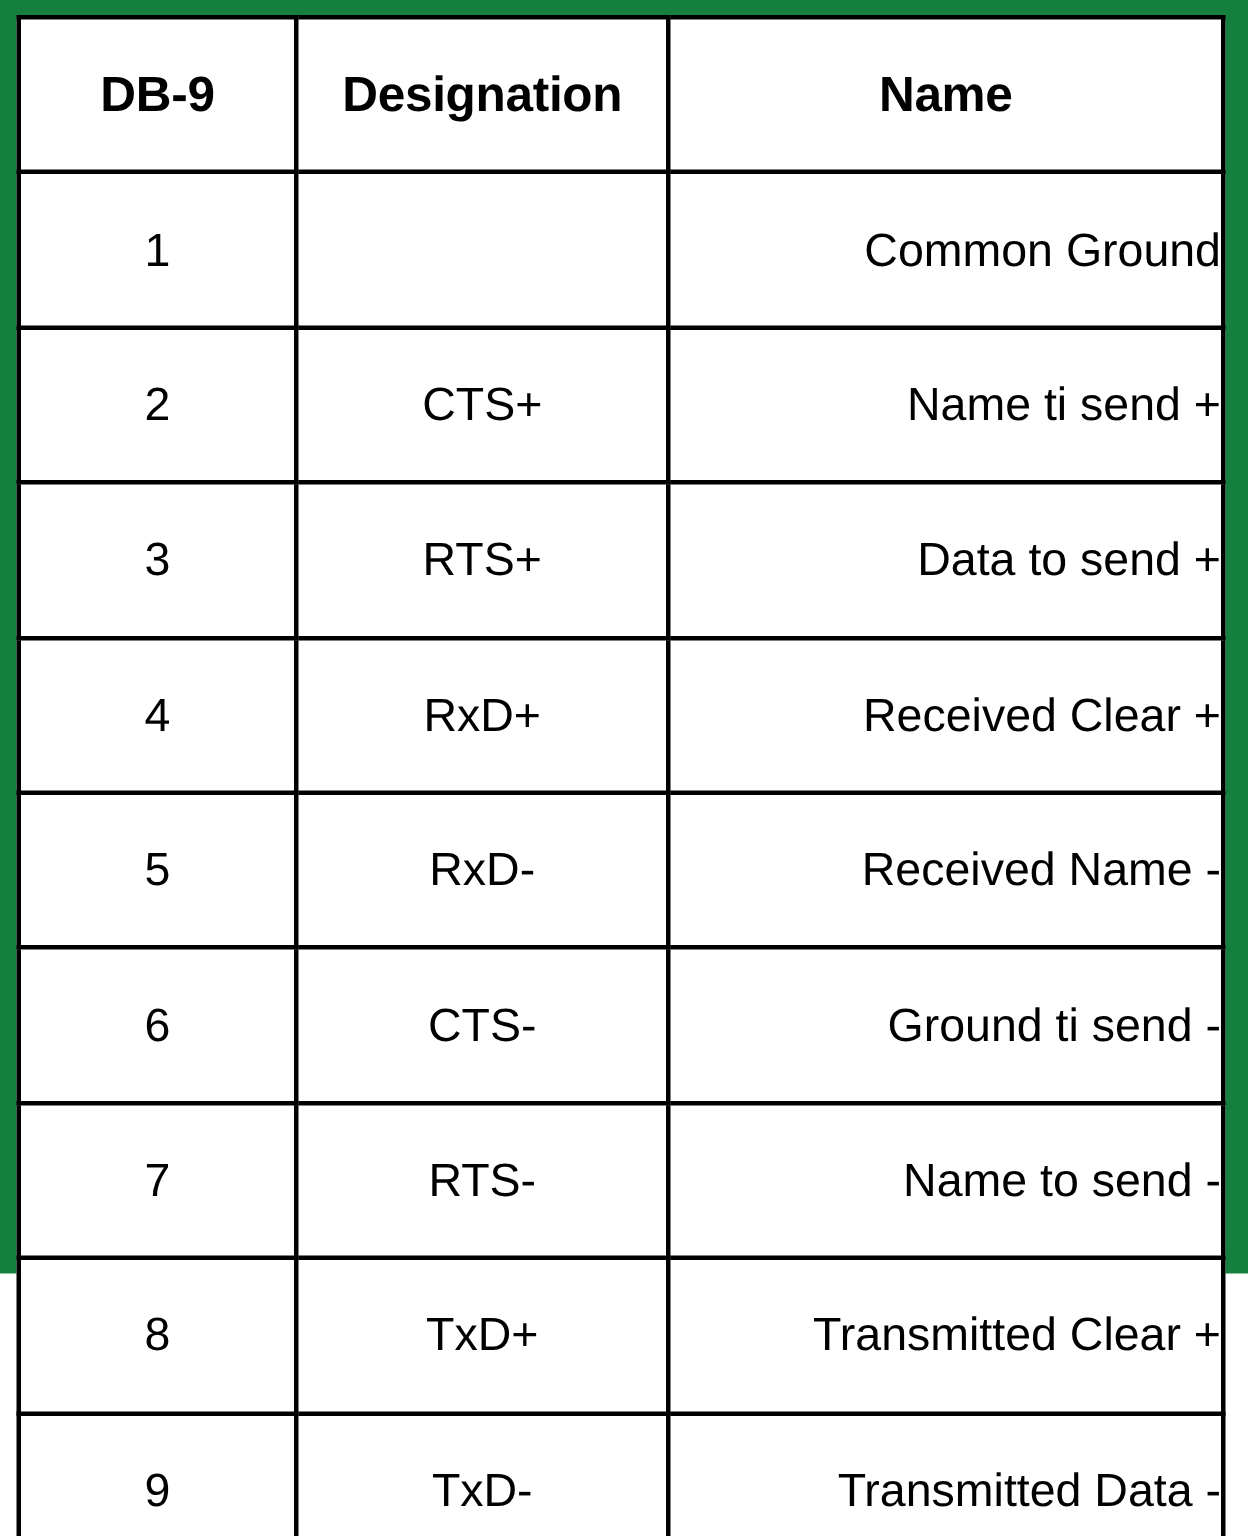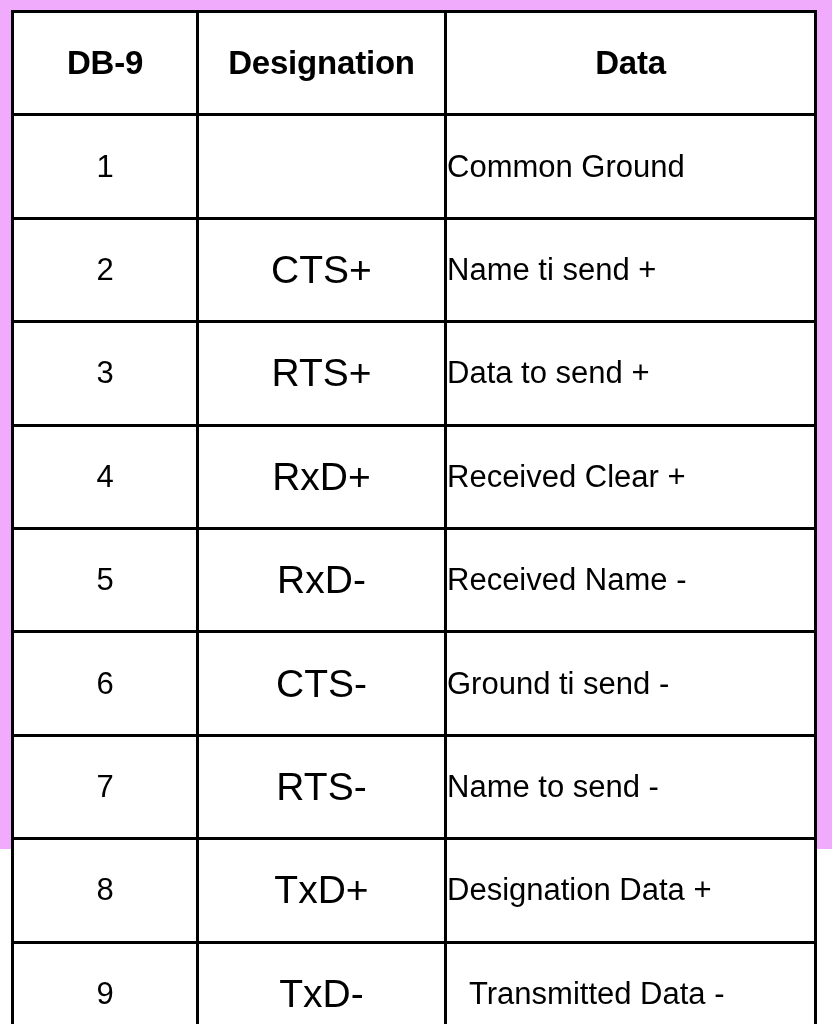--- a/index.html
+++ b/index.html
@@ -12,21 +12,21 @@
     height: 1024px;
     font-family: "Liberation Sans", sans-serif;
     color: #000000;
     overflow: hidden;
   }
 
   .sheet {
     position: relative;
     width: 832px;
     height: 849px;
-    background: #f0abfc;
+    background: #15803d;
     box-sizing: border-box;
   }
 
   .pinout-table {
     position: absolute;
     left: 11px;
     top: 10px;
     width: 803px;
     height: 1004px;
     border-collapse: collapse;
@@ -56,25 +56,25 @@
   }
 
   
   .cell-pin {
     text-align: center;
     font-size: 31px;
     font-weight: normal;
   }
   .cell-desig {
     text-align: center;
-    font-size: 39px;
+    font-size: 31px;
     font-weight: normal;
   }
   .cell-name {
-    text-align: left;
+    text-align: right;
     font-size: 31px;
     font-weight: normal;
     padding-left: 12px;
   }
   
   tr.row-last .cell-name {
     padding-left: 22px;
   }
 </style>
 </head>
@@ -86,21 +86,21 @@
     <colgroup>
       <col class="col-pin">
       <col class="col-desig">
       <col class="col-name">
     </colgroup>
 
     <thead>
       <tr>
         <th>DB-9</th>
         <th>Designation</th>
-        <th>Data</th>
+        <th>Name</th>
       </tr>
     </thead>
 
     <tbody>
       <tr>
         <td class="cell-pin">1</td>
         <td class="cell-desig"></td>
         <td class="cell-name">Common Ground</td>
       </tr>
       <tr>
@@ -129,21 +129,21 @@
         <td class="cell-name">Ground ti send -</td>
       </tr>
       <tr>
         <td class="cell-pin">7</td>
         <td class="cell-desig">RTS-</td>
         <td class="cell-name">Name to send -</td>
       </tr>
       <tr>
         <td class="cell-pin">8</td>
         <td class="cell-desig">TxD+</td>
-        <td class="cell-name">Designation Data +</td>
+        <td class="cell-name">Transmitted Clear +</td>
       </tr>
       <tr class="row-last">
         <td class="cell-pin">9</td>
         <td class="cell-desig">TxD-</td>
         <td class="cell-name">Transmitted Data -</td>
       </tr>
     </tbody>
   </table>
 
 </div>

